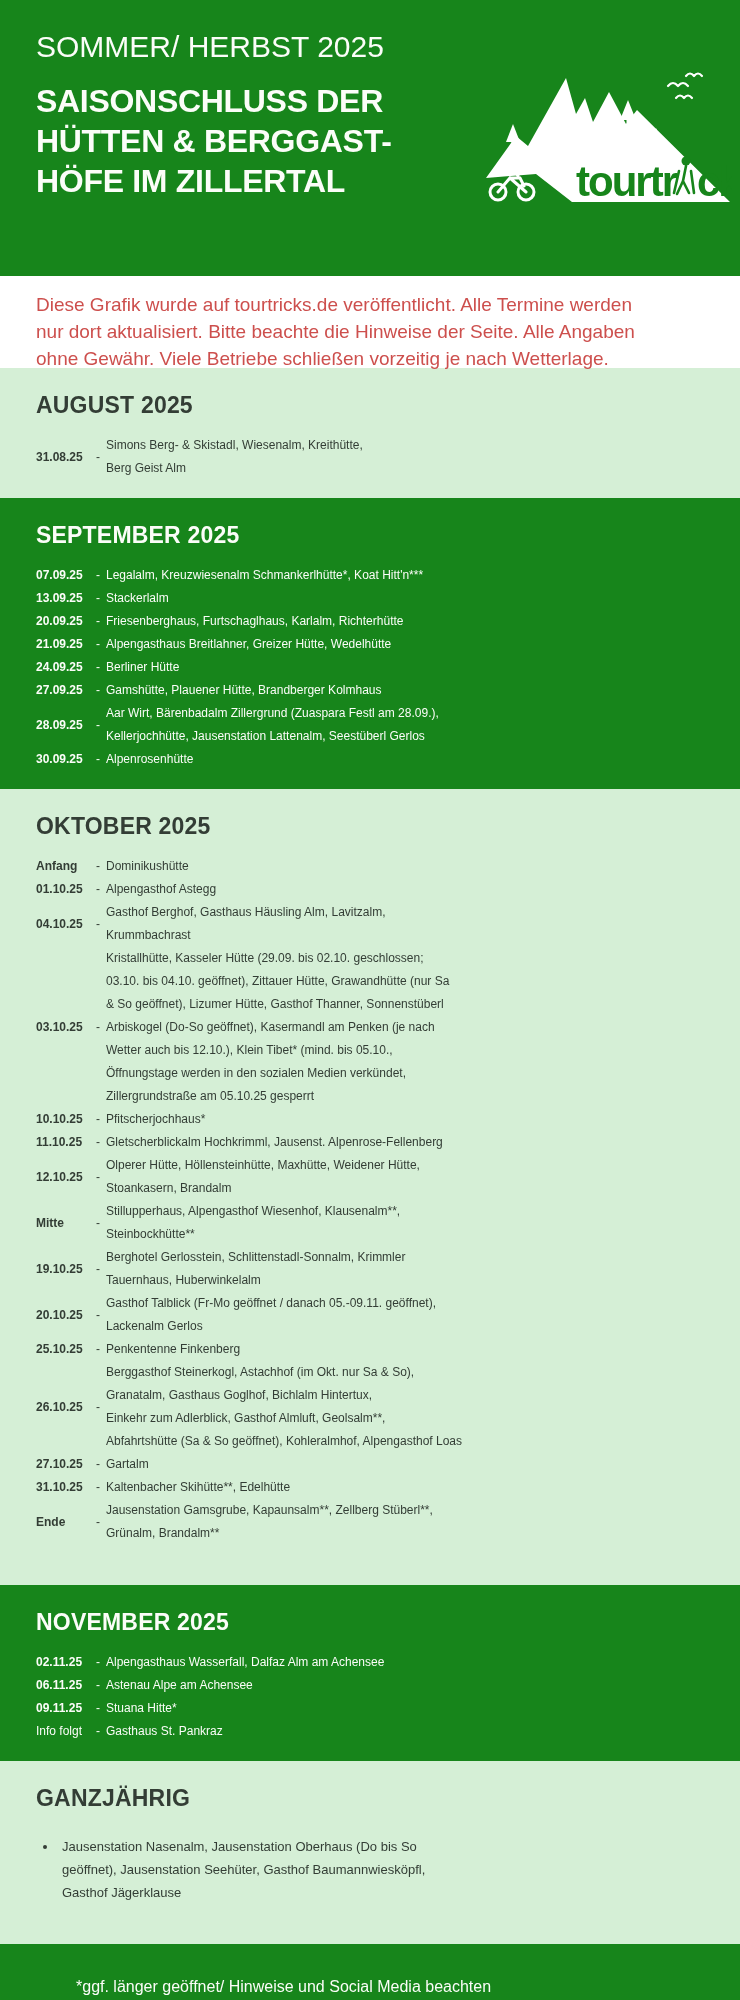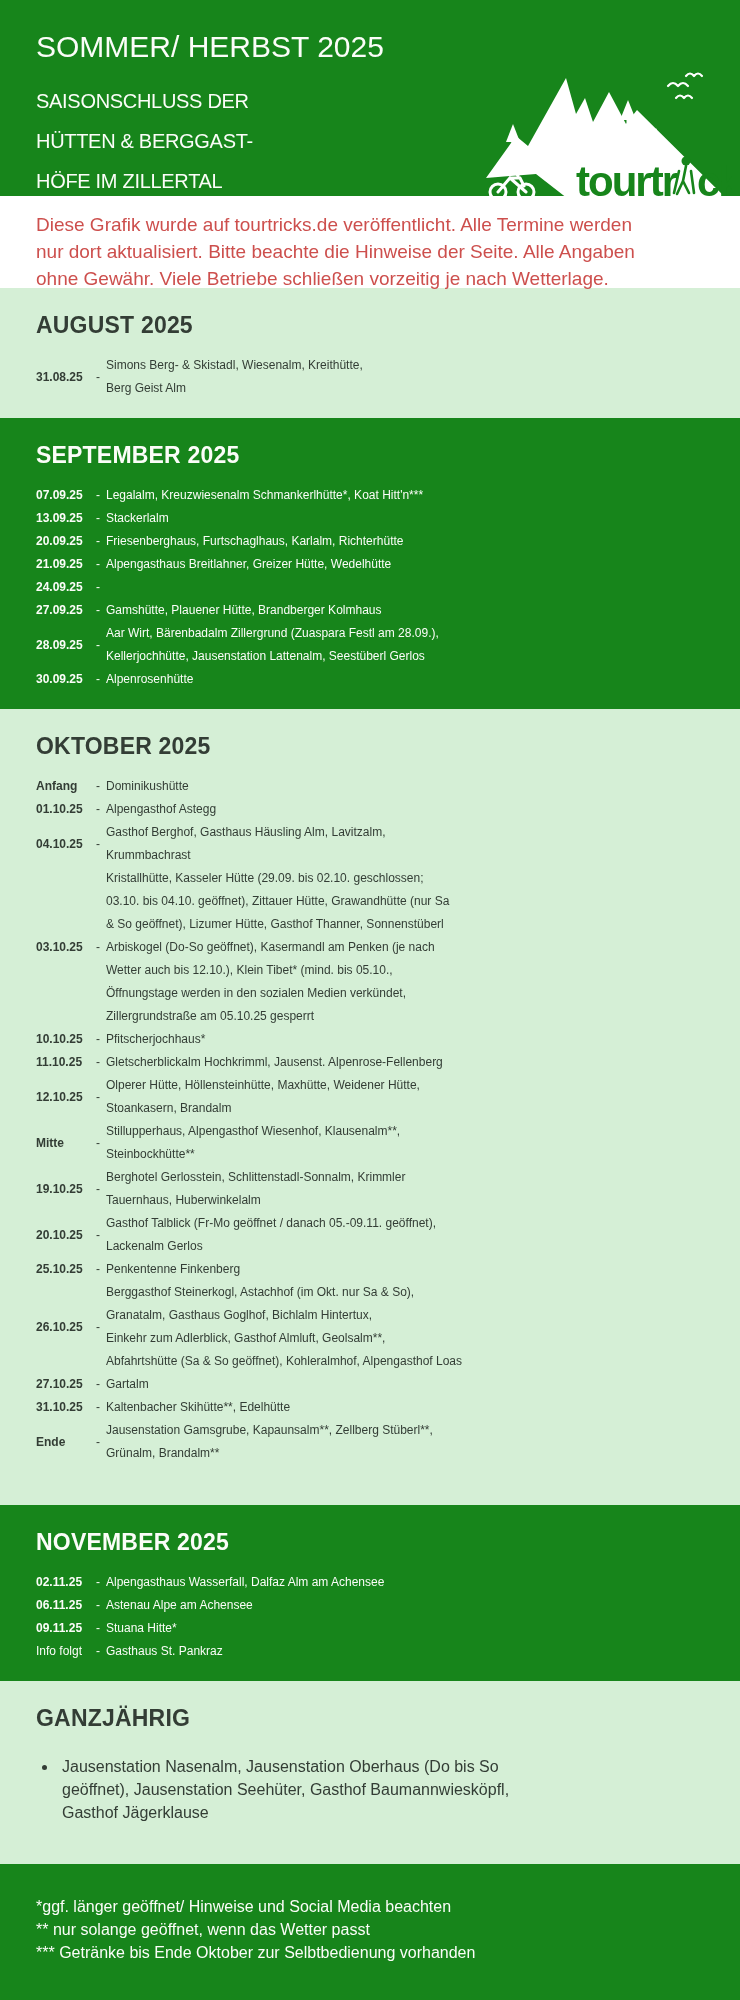--- a/index.html
+++ b/index.html
@@ -13,34 +13,34 @@
   html,body{background:#ffffff;}
   body{
     font-family:"Liberation Sans","DejaVu Sans",sans-serif;
     width:740px;
   }
   .page{width:740px;min-height:2000px;background:#ffffff;}
 
   
   .hero{
     position:relative;
-    height:196px;
+    height:276px;
     background:var(--dark-green);
     color:var(--white-text);
     padding:30px 0 0 36px;
   }
   .season{
     font-size:30px;
     font-weight:400;
     letter-spacing:0px;
     margin-bottom:17px;
   }
   .main-title{
-    font-size:20px;
-    font-weight:400;
+    font-size:32px;
+    font-weight:700;
     line-height:40px;
     letter-spacing:-0.3px;
   }
   .logo{
     position:absolute;
     right:8px;
     top:52px;
     width:252px;
     height:152px;
   }
@@ -88,37 +88,38 @@
   .entry .names{
     flex:1 1 auto;
     white-space:pre-line;
   }
   .band ul{
     list-style:disc;
     margin-left:22px;
     padding-top:8px;
   }
   .band li{
-    font-size:16px;
+    font-size:13px;
     line-height:23px;
     white-space:pre-line;
     padding-left:4px;
   }
   .band.pad-bottom-lg{padding-bottom:40px;}
 
   
   .footer{
     background:var(--dark-green);
     color:var(--white-text);
     padding:31px 28px 27px 36px;
     min-height:172px;
   }
   .footnote{
     font-size:16px;
     line-height:23px;
+    margin-left:40px;
   }
 </style>
 </head>
 <body>
 
 <div class="page">
 
   <header class="hero">
     <div class="season">SOMMER/ HERBST 2025</div>
     <h1 class="main-title">
@@ -197,20 +198,21 @@
           <span class="names">Friesenberghaus, Furtschaglhaus, Karlalm, Richterhütte</span>
         </div>
         <div class="entry">
           <span class="label">21.09.25</span>
           <span class="dash">-</span>
           <span class="names">Alpengasthaus Breitlahner, Greizer Hütte, Wedelhütte</span>
         </div>
         <div class="entry">
           <span class="label">24.09.25</span>
           <span class="dash">-</span>
+          <span class="names">Berliner Hütte</span>
         </div>
         <div class="entry">
           <span class="label">27.09.25</span>
           <span class="dash">-</span>
           <span class="names">Gamshütte, Plauener Hütte, Brandberger Kolmhaus</span>
         </div>
         <div class="entry">
           <span class="label">28.09.25</span>
           <span class="dash">-</span>
           <span class="names">Aar Wirt, Bärenbadalm Zillergrund (Zuaspara Festl am 28.09.),

